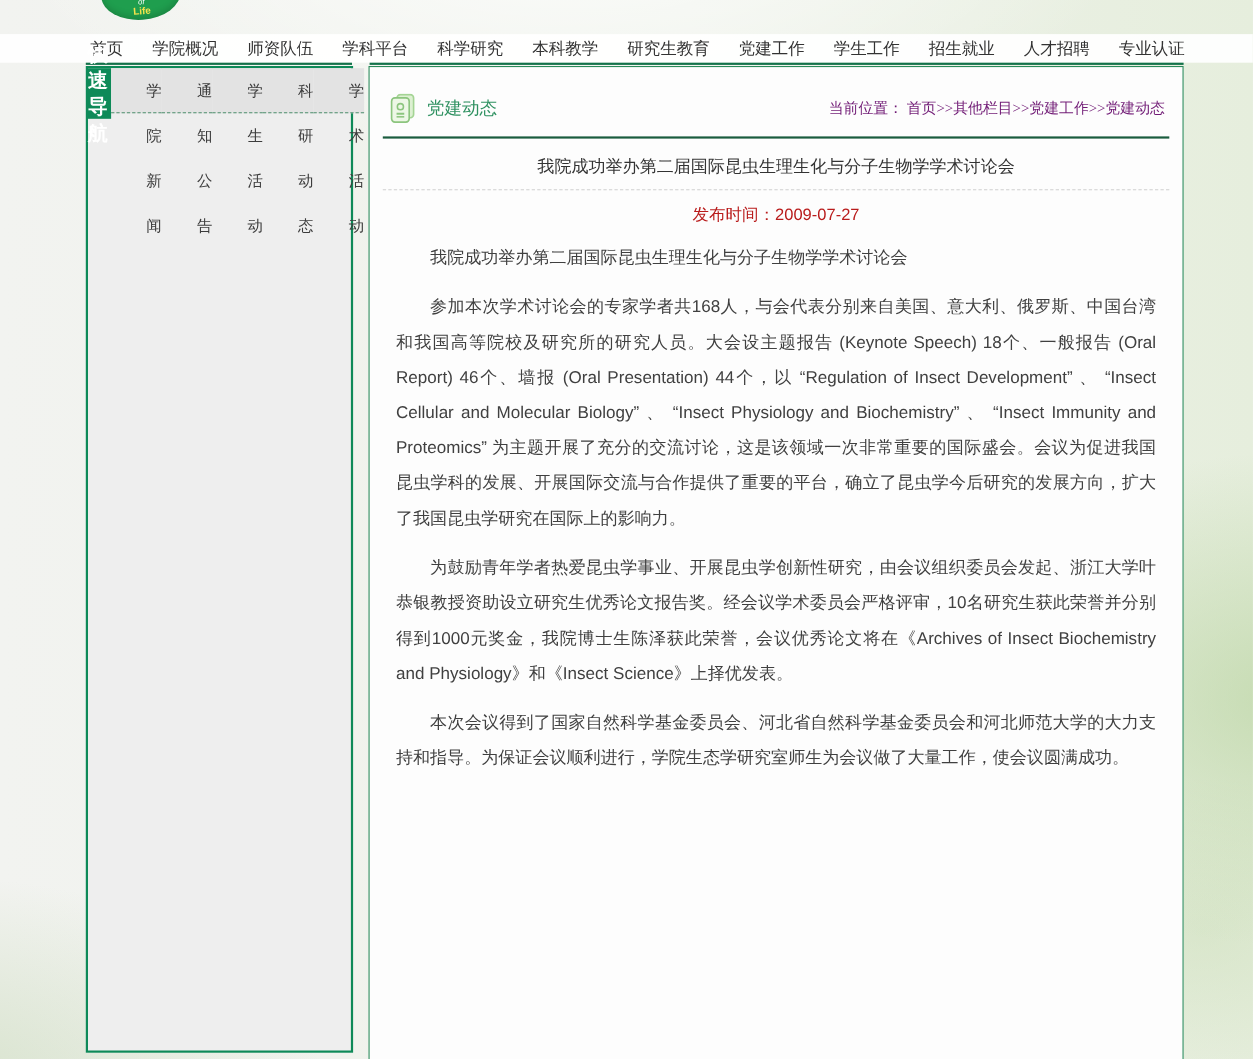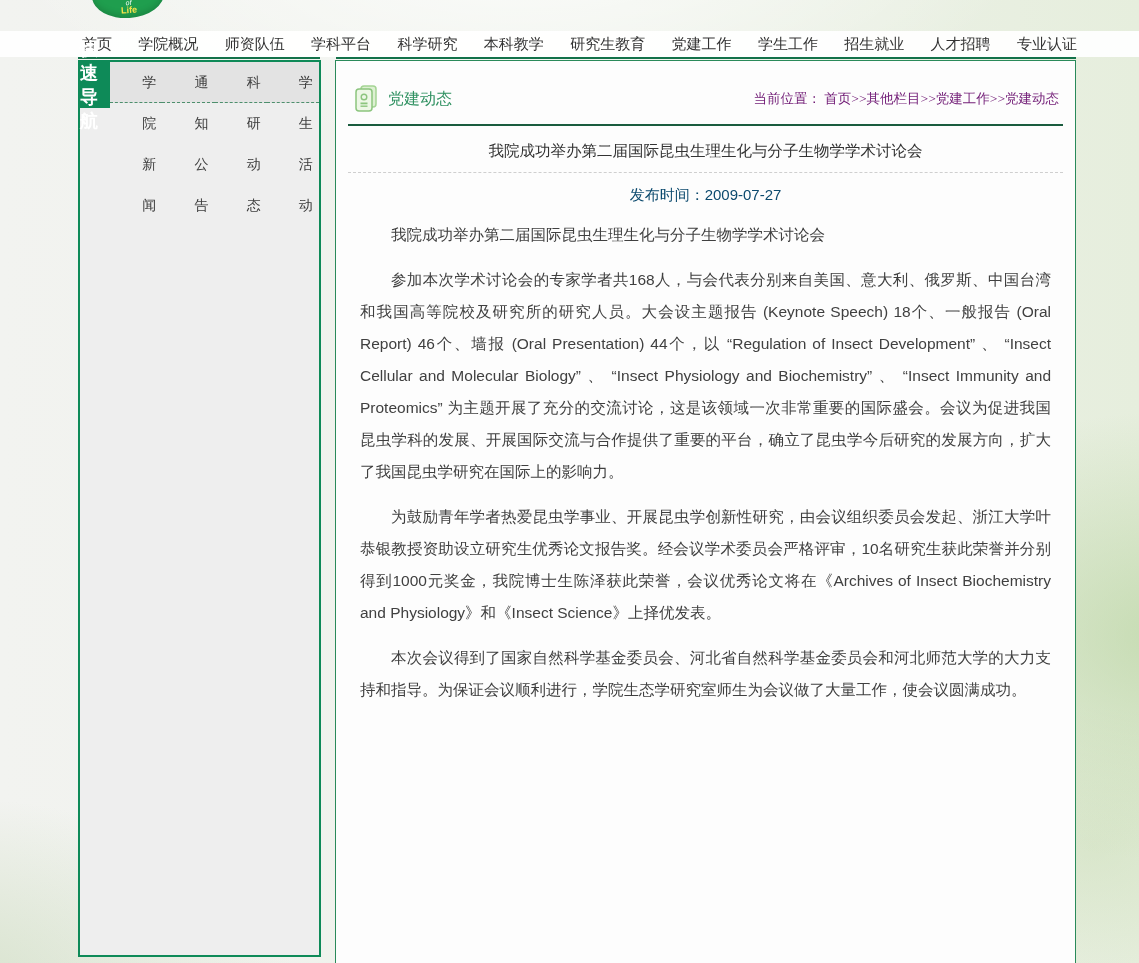--- a/index.html
+++ b/index.html
@@ -78,21 +78,21 @@
   .section-title-wrap { display:flex; align-items:center; gap:10px; }
   .section-title { color:#2f9161; font-size:16px; }
   .breadcrumb { font-size:13.5px; color:#701a75; }
   .breadcrumb .crumb { cursor:pointer; }
   .divider-dark { height:2px; background:#1a5c3e; margin:11px 12px 0 12px; }
   .article-title {
     text-align:center; font-size:15.5px; color:#333; margin-top:15px;
     font-weight:normal;
   }
   .divider-dashed { border-top:1px dashed #cfcfcf; margin:10px 12px 0 12px; }
-  .article-date { text-align:center; font-size:15px; color:#0c4a6e; margin-top:13px; }
+  .article-date { text-align:center; font-size:15px; color:#b91c1c; margin-top:13px; }
   .article-body { padding:8px 24px 0 24px; }
   .article-body p {
     text-indent:2em; font-size:15.5px; line-height:32px; color:#404040;
     margin:6px 0 13px 0;
     text-align:justify;
   }
 </style>
 </head>
 <body>
 
@@ -119,22 +119,23 @@
       <span class="nav-item">专业认证</span>
     </div>
   </div>
   <div class="nav-underline seg-left"></div>
   <div class="nav-underline seg-right"></div>
 
   <div class="sidebar">
     <div class="sidebar-header">快速导航</div>
     <div class="sidebar-item">学院新闻</div>
     <div class="sidebar-item">通知公告</div>
+    <div class="sidebar-item">学生活动</div>
     <div class="sidebar-item">科研动态</div>
-    <div class="sidebar-item">学生活动</div>
+    <div class="sidebar-item">学术活动</div>
     <div class="sidebar-filler"></div>
     <div class="sidebar-footer"></div>
   </div>
 
   <div class="main">
 
     <div class="section-head">
       <div class="section-title-wrap">
         <svg width="24" height="28" viewBox="0 0 24 28">
           <rect x="7" y="1" width="15" height="21" rx="3" fill="#ddf0d2" stroke="#a4d494" stroke-width="1.5"></rect>

